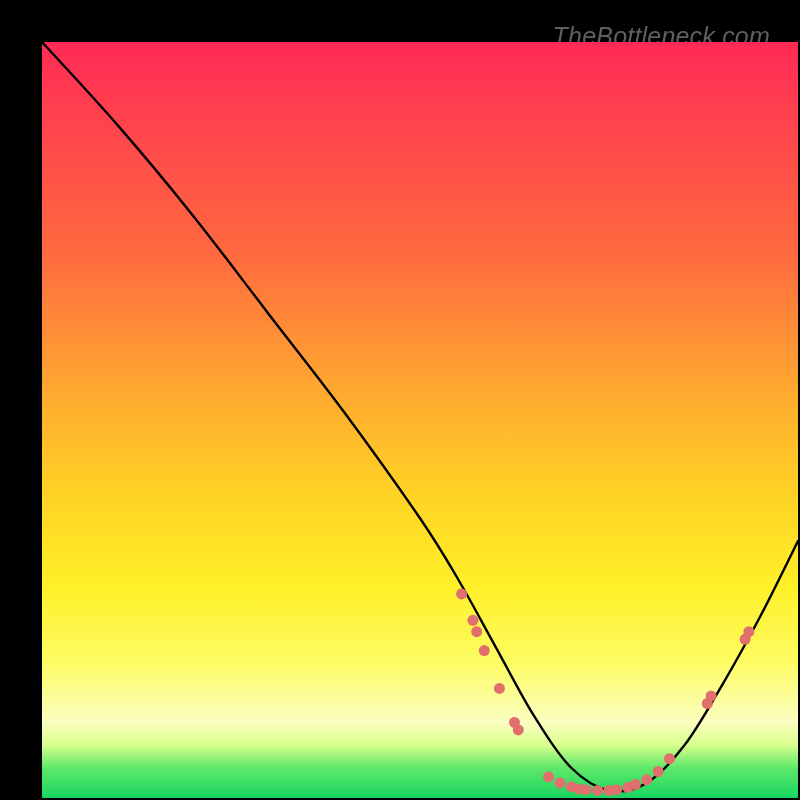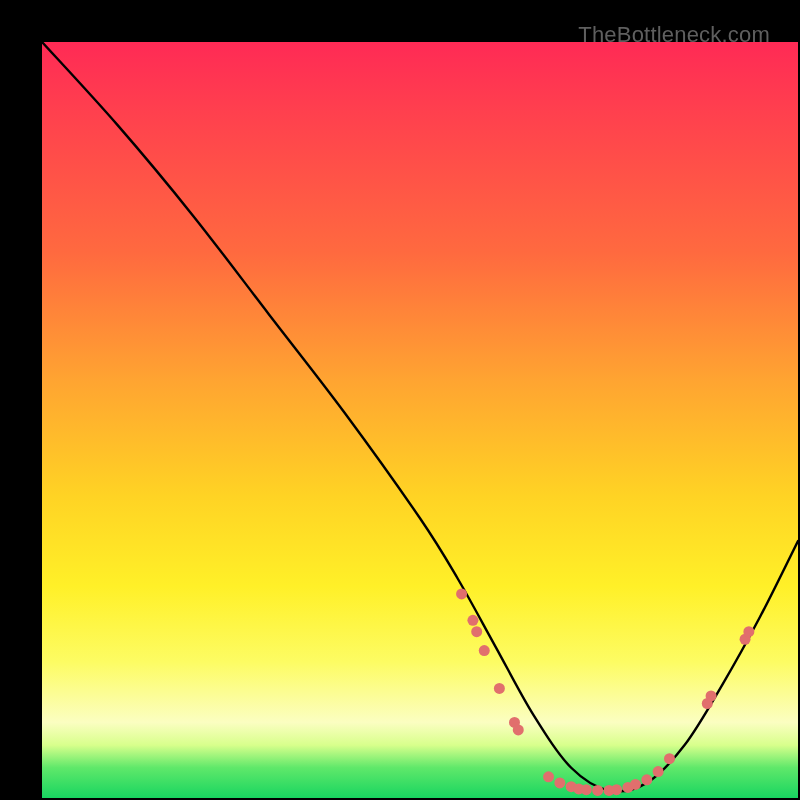--- a/index.html
+++ b/index.html
@@ -54,24 +54,25 @@
     left: 0;
     top: 0;
     width: 100%;
     height: 100%;
   }
   .watermark {
     position: absolute;
     top: 2px;
     right: 10px;
     color: #5f5f5f;
-    font-size: 22px;
+    font-size: 25px;
     font-weight: 500;
     letter-spacing: 0.2px;
     user-select: none;
+    font-style: italic;
   }
 </style>
 </head>
 <body>
 
 <div class="frame">
 
   <div class="watermark">TheBottleneck.com</div>
 
   <div class="plot-area">

